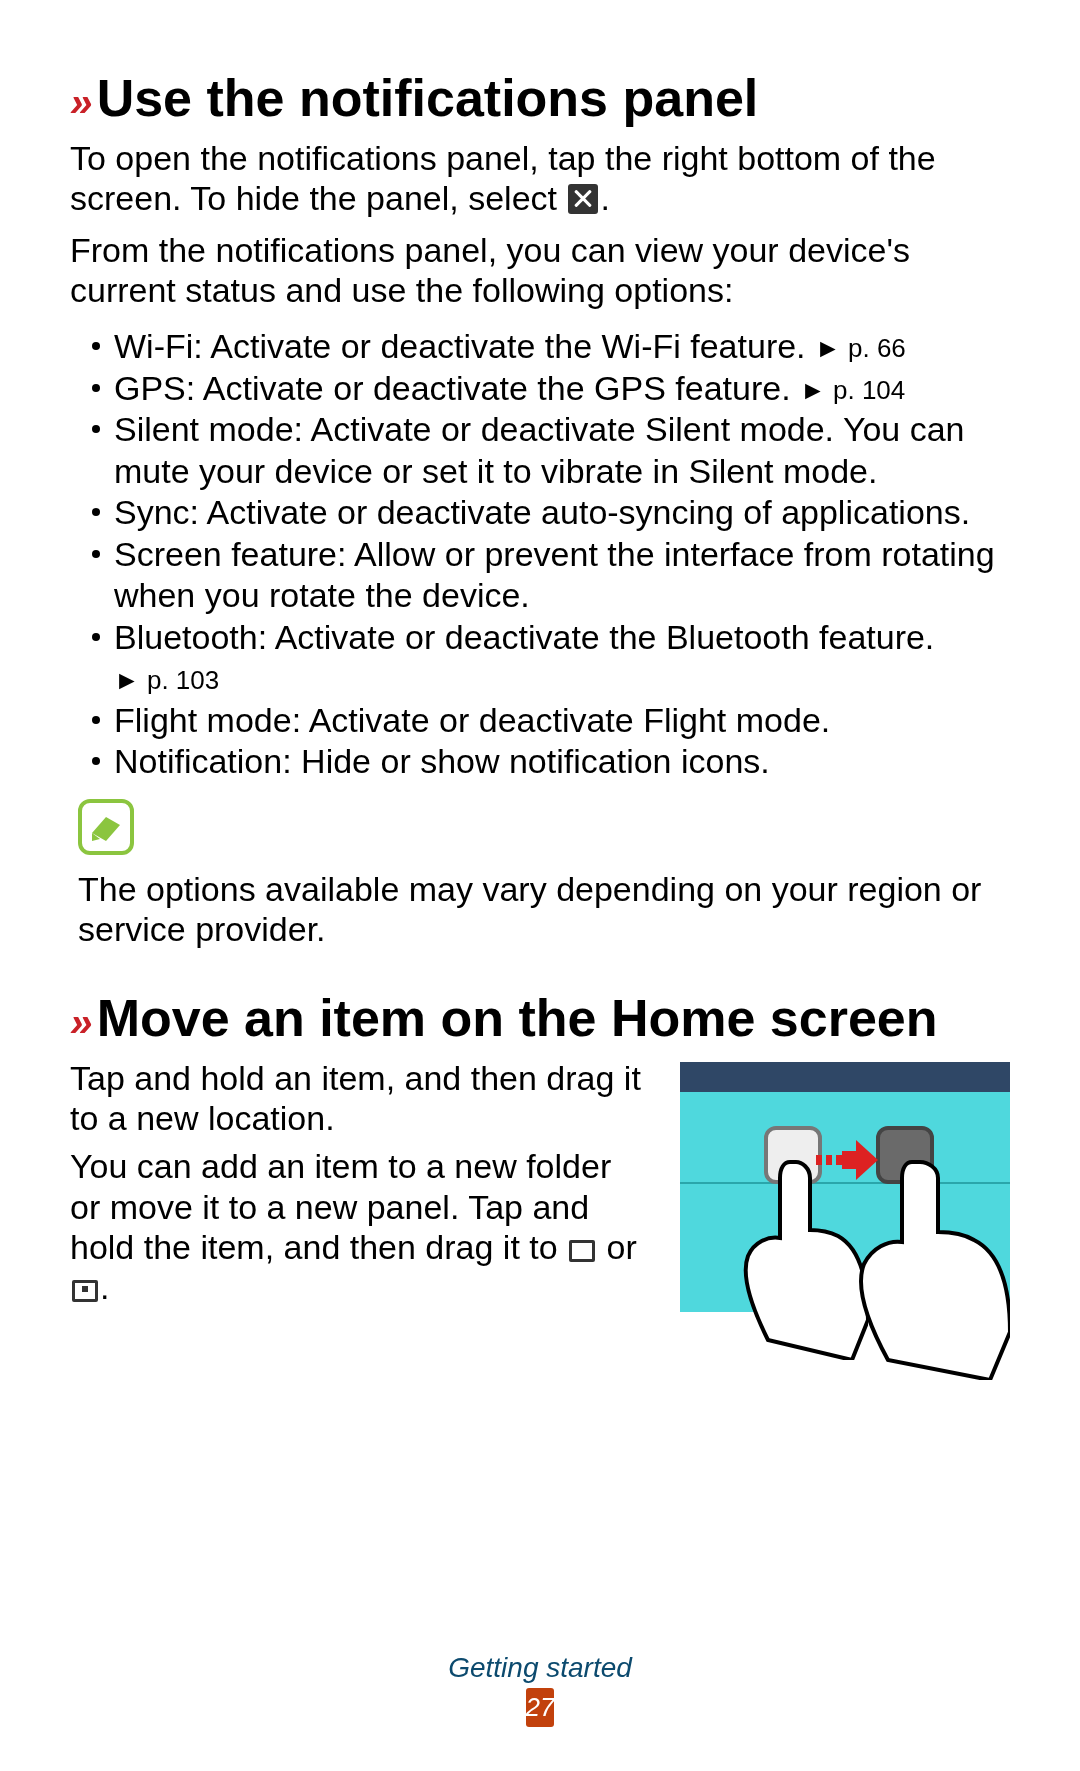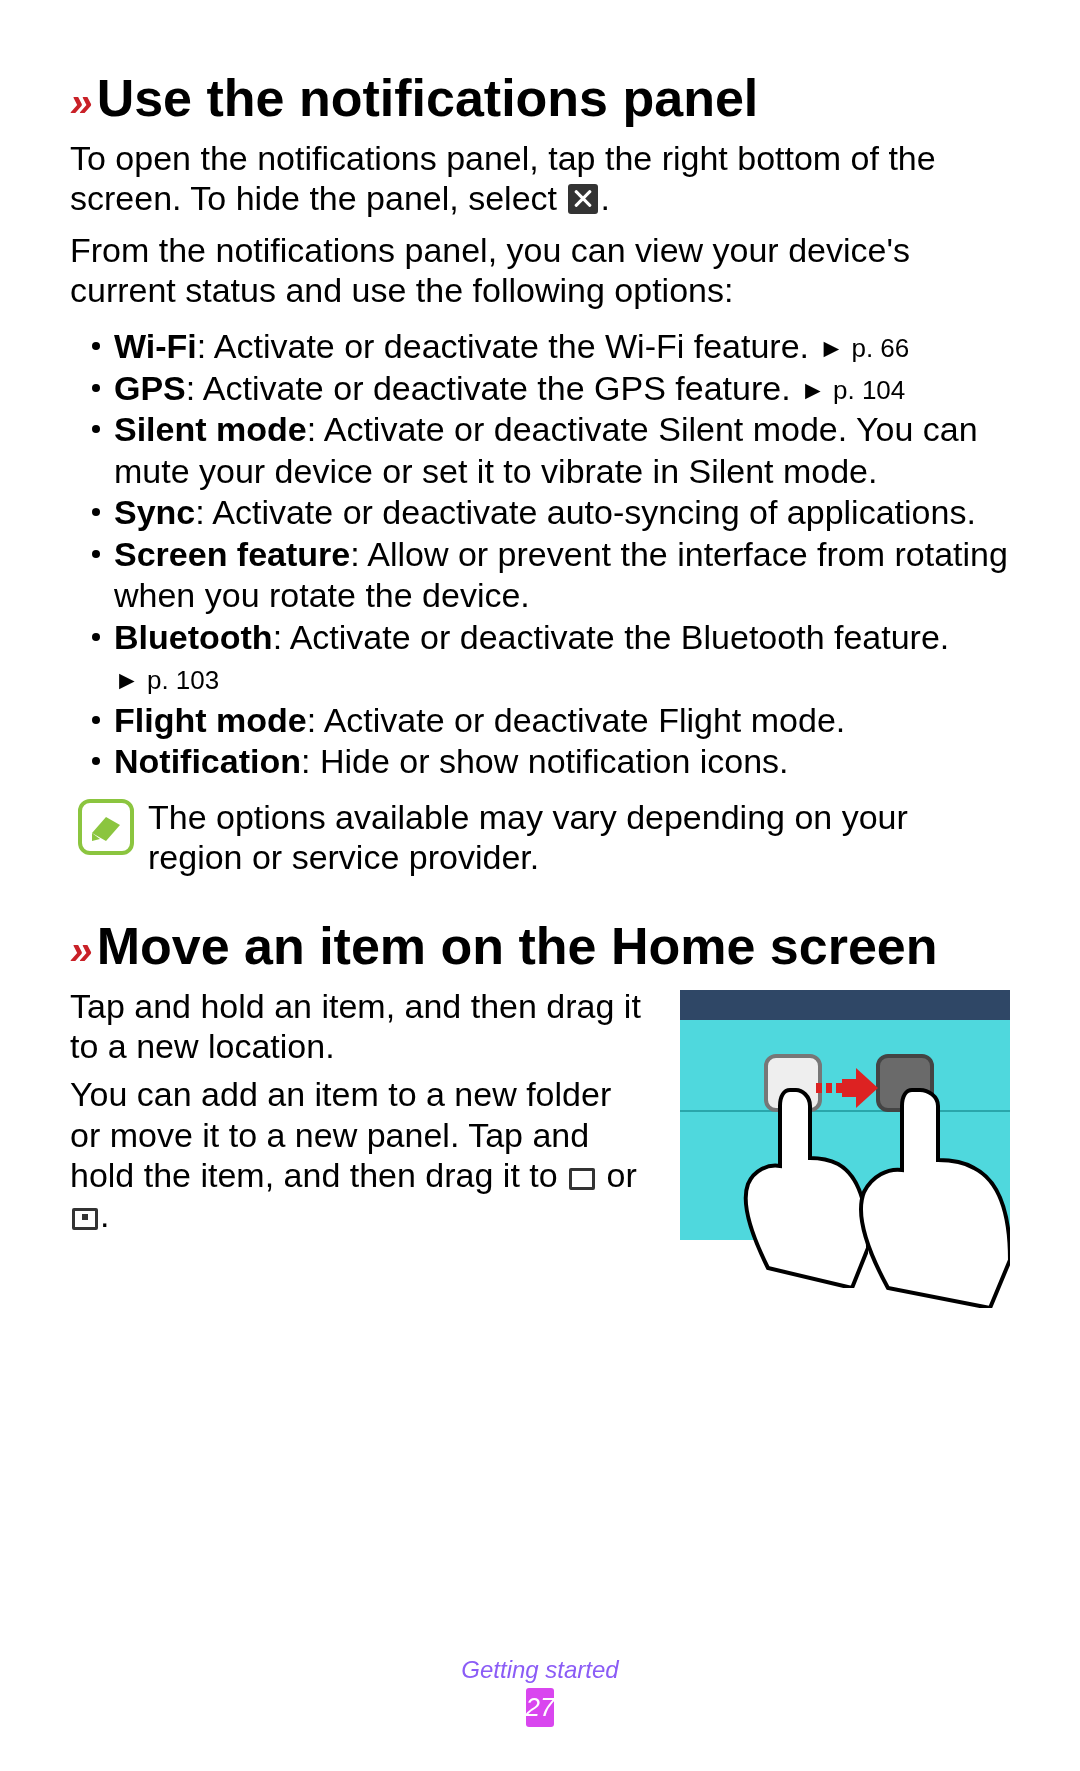--- a/index.html
+++ b/index.html
@@ -17,23 +17,23 @@
   .icon-x::before, .icon-x::after {
     content: ""; position: absolute; width: 22px; height: 3px; background: #fff;
     top: 13px; left: 4px; border-radius: 1px;
   }
   .icon-x::before { transform: rotate(45deg); }
   .icon-x::after { transform: rotate(-45deg); }
   .list { margin-top: 16px; }
   .bullet-row { display: flex; align-items: flex-start; padding-left: 22px; }
   .bullet-dot { width: 8px; height: 8px; border-radius: 50%; background: #000; margin-top: 16px; margin-right: 14px; flex: 0 0 auto; }
   .bullet-text { font-size: 34px; line-height: 1.22; flex: 1; }
-  .bold { font-weight: 700; }
+  .bold { font-weight: 400; }
   .tri { font-size: 26px; vertical-align: 1px; }
-  .note-row { display: flex; align-items: flex-start; margin-top: 14px; gap: 14px; padding-left: 8px; }
+  .note-row { display: flex; align-items: flex-start; margin-top: 14px; gap: 14px; padding-left: 8px; flex-direction: column; }
   .note-icon {
     width: 56px; height: 56px; border: 4px solid #8bc53f; border-radius: 12px;
     position: relative; flex: 0 0 auto; margin-top: 2px;
   }
   .note-icon svg { position: absolute; inset: 2px; }
   .note-text { font-size: 34px; line-height: 1.2; flex: 1; }
   .section2 { margin-top: 38px; }
   .move-row { display: flex; align-items: flex-start; gap: 30px; }
   .move-text { flex: 1; }
   .move-img { width: 330px; height: 250px; position: relative; flex: 0 0 auto; margin-top: 4px; }
@@ -60,23 +60,23 @@
   .hand2 { position: absolute; top: 88px; left: 150px; width: 180px; height: 230px; }
   .inline-icon-rect {
     display: inline-block; width: 26px; height: 22px; border: 3px solid #333; border-radius: 2px;
     vertical-align: -3px; margin: 0 2px;
   }
   .inline-icon-rect.b { position: relative; }
   .inline-icon-rect.b::after {
     content: ""; position: absolute; width: 6px; height: 6px; background: #333; top: 3px; left: 7px;
   }
   .footer { position: absolute; left: 0; right: 0; bottom: 44px; text-align: center; }
-  .footer-label { color: #8b5cf6; font-style: italic; font-size: 24px; }
+  .footer-label { color: #0c4a6e; font-style: italic; font-size: 28px; }
   .page-badge {
-    display: inline-block; background: #d946ef; color: #fff; font-style: italic; font-size: 26px;
+    display: inline-block; background: #c2410c; color: #fff; font-style: italic; font-size: 26px;
     padding: 4px 0; border-radius: 3px; margin-top: 4px;
   }
 </style>
 </head>
 <body>
 
 <div class="page">
 
   <div class="section-heading">
     <span class="chev">››</span>

